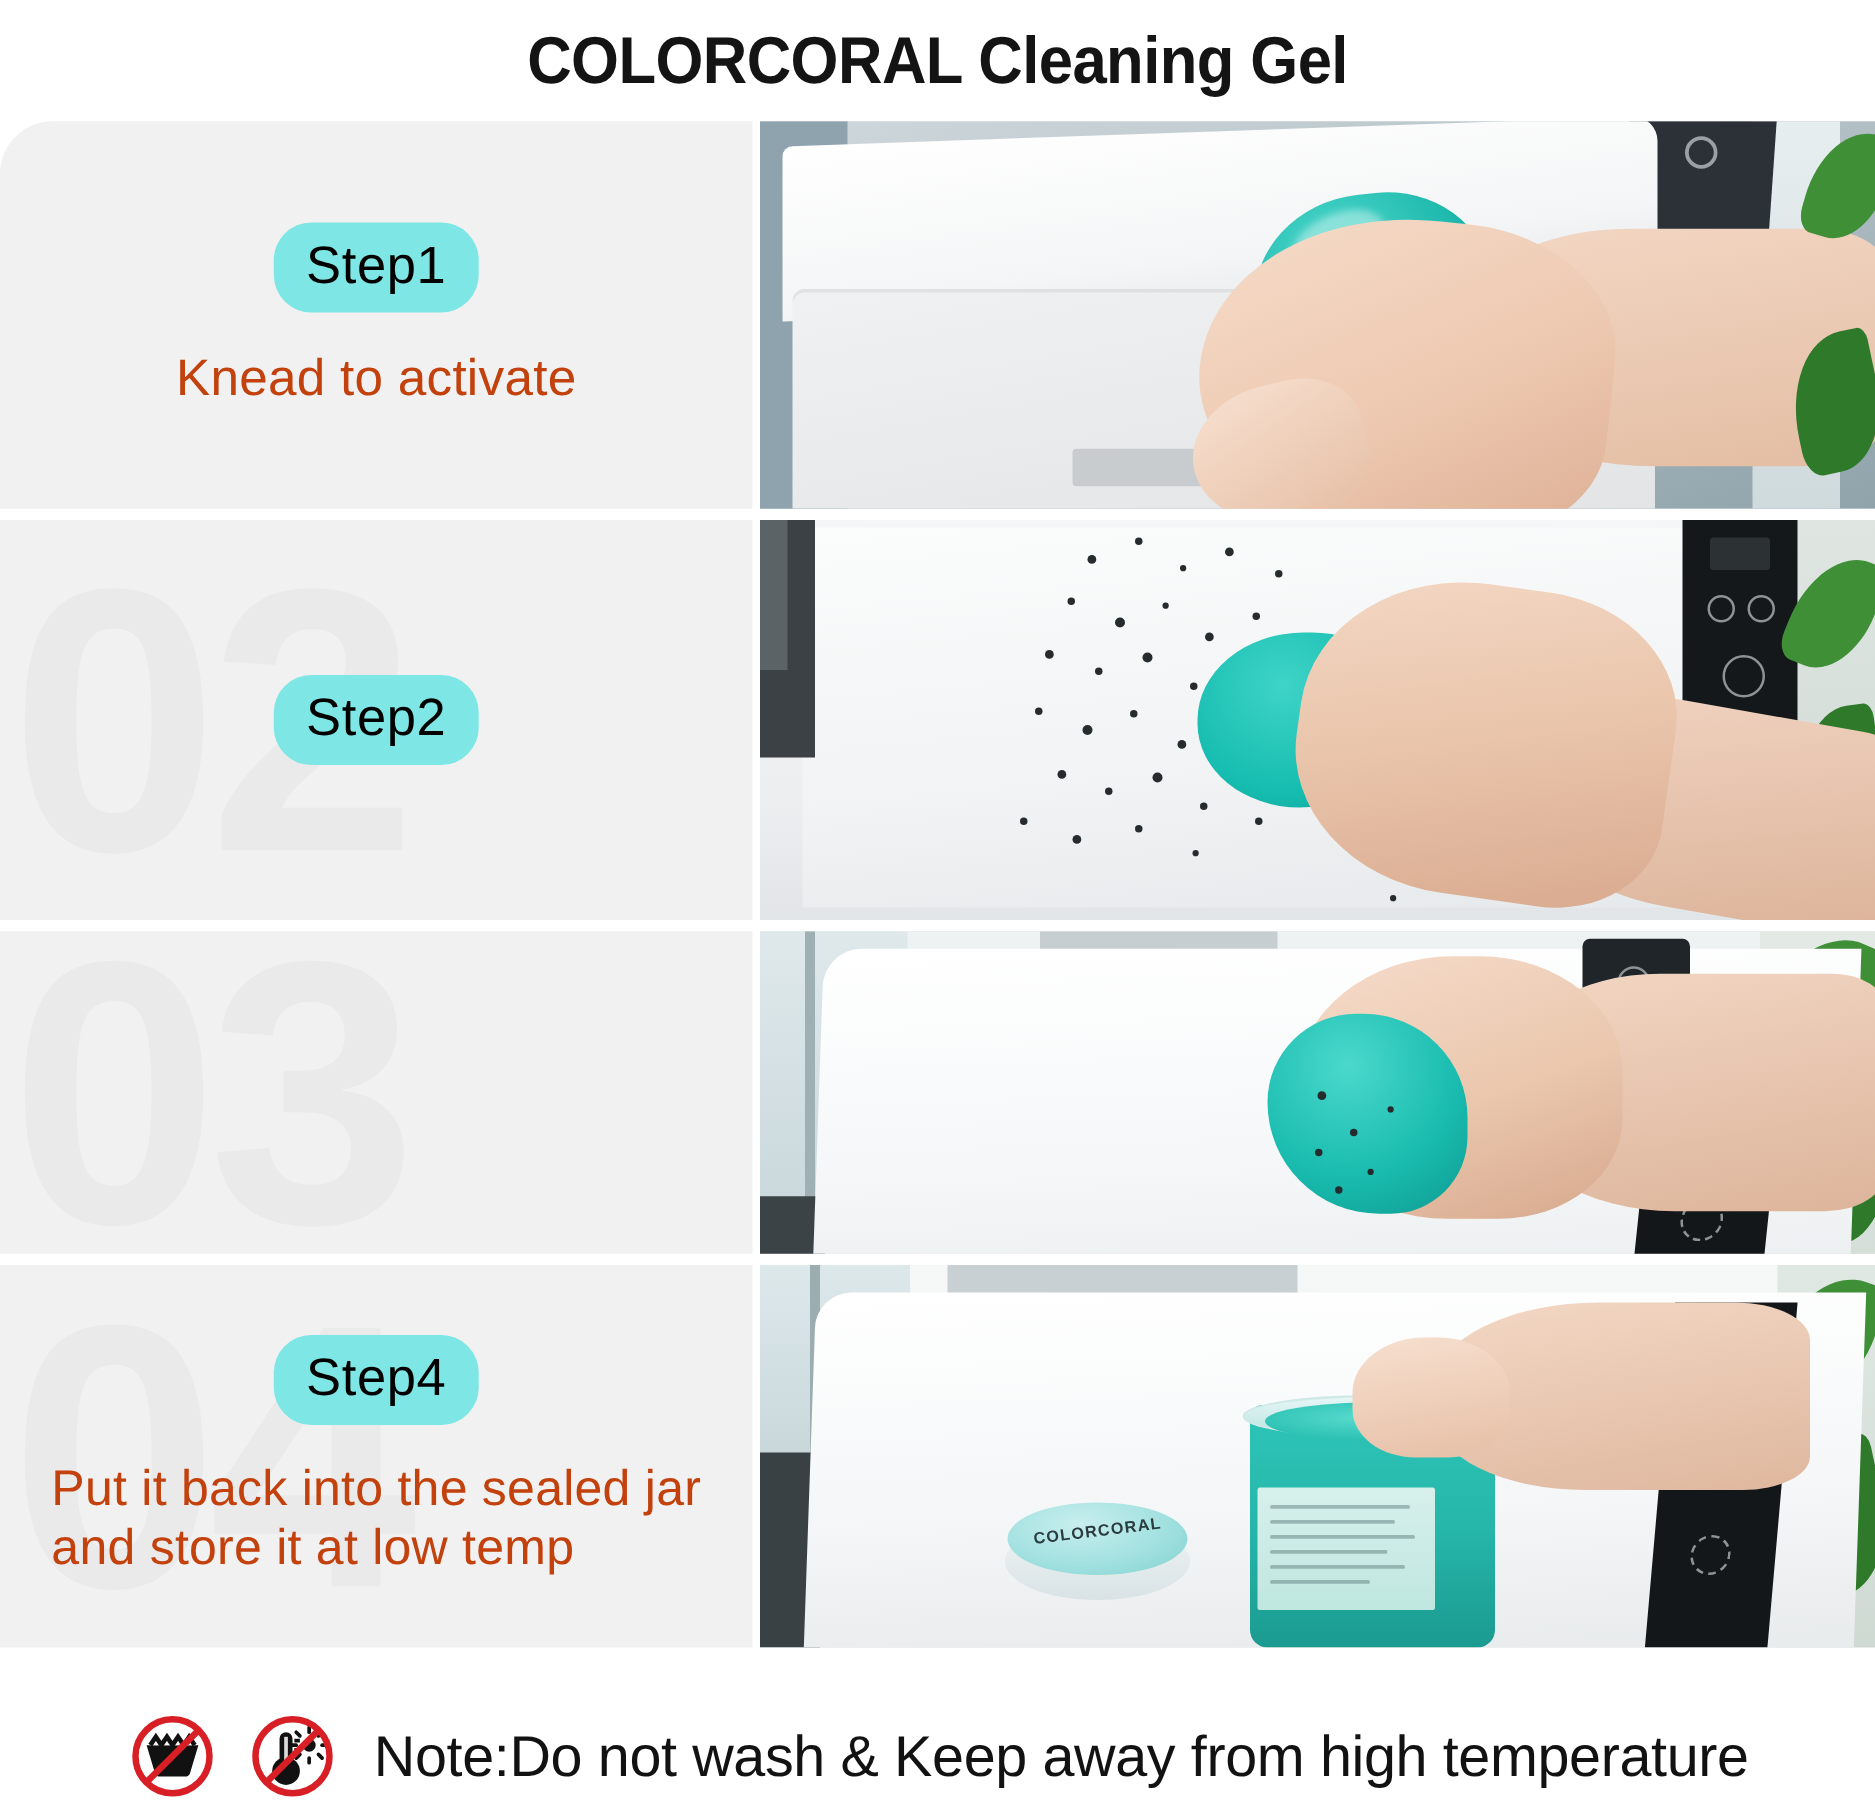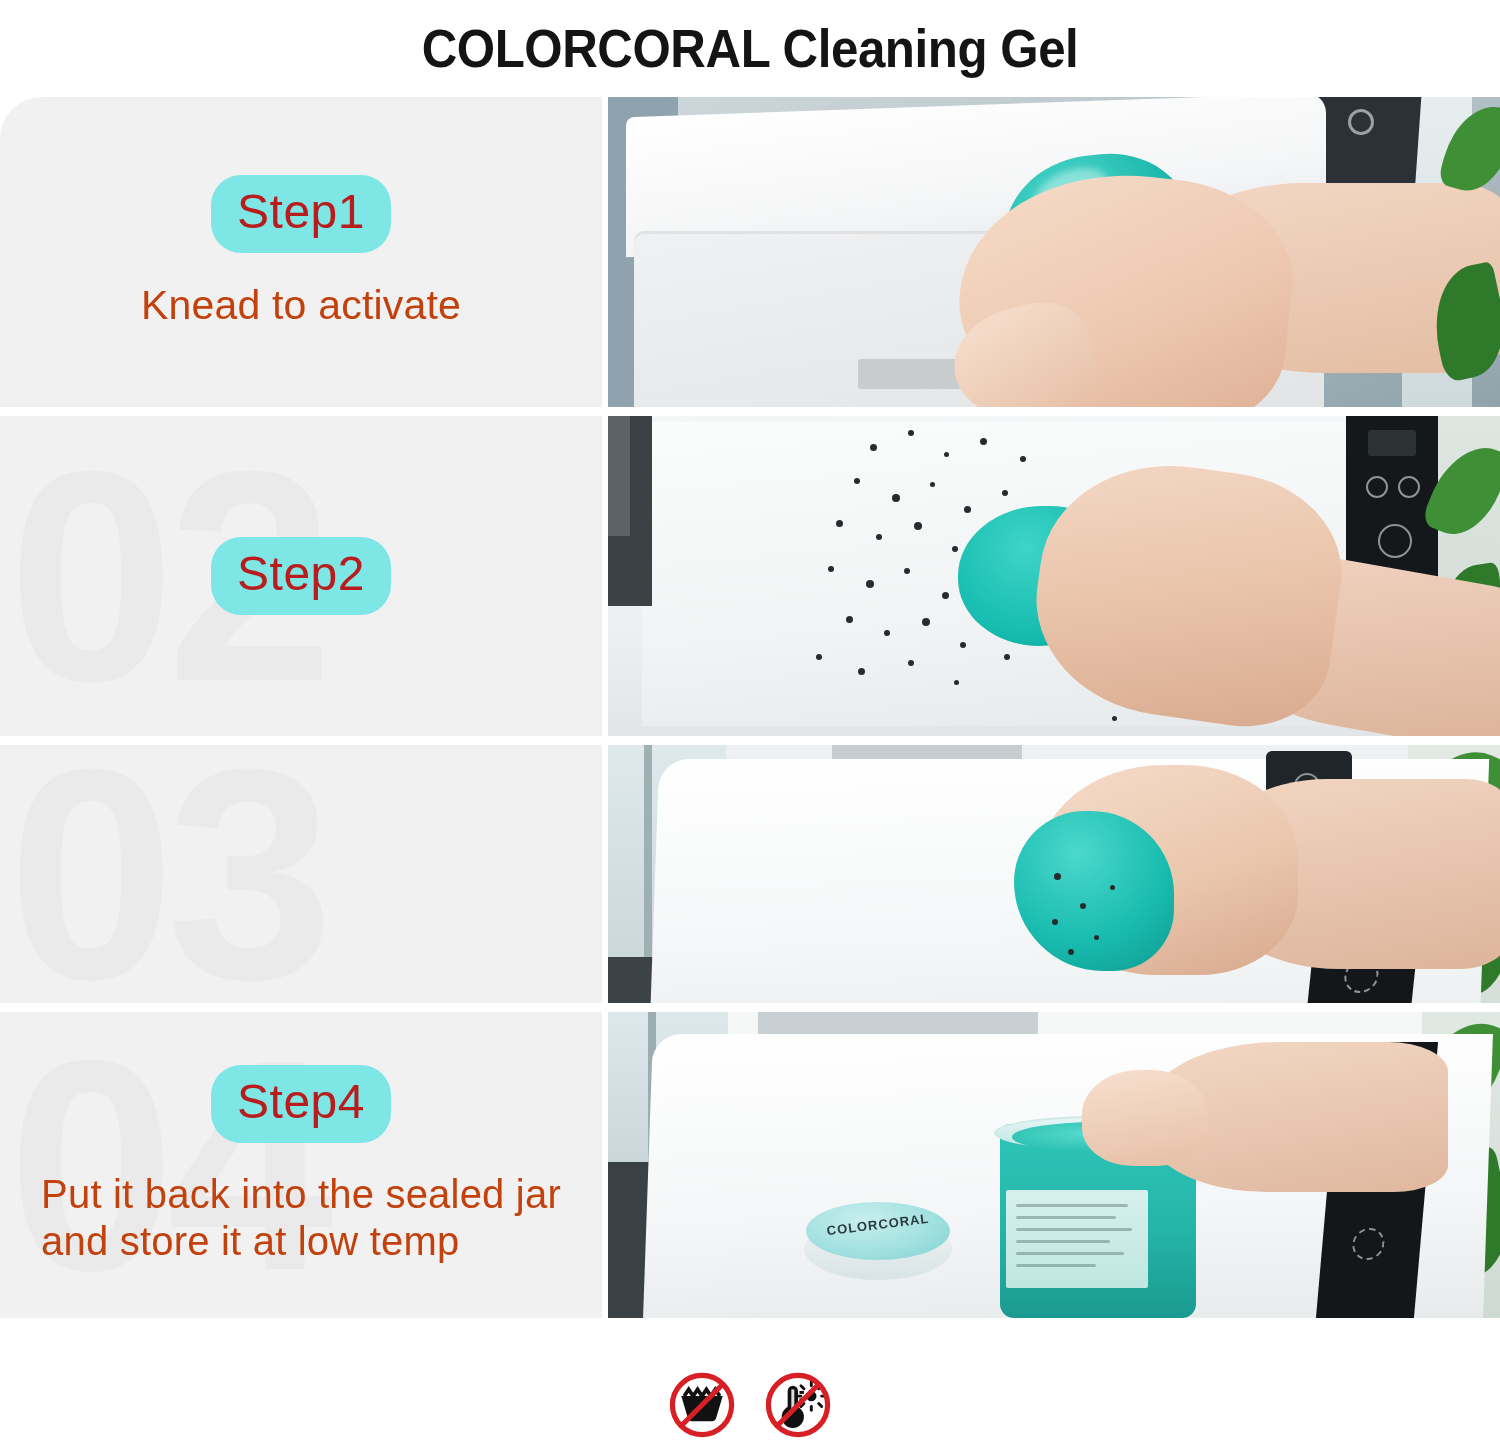--- a/index.html
+++ b/index.html
@@ -78,22 +78,22 @@
     z-index: 2;
     width: 100%;
     display: flex;
     flex-direction: column;
     align-items: center;
   }
 
   .step-pill {
     display: inline-block;
     background: #7ee7e6;
-    color: #b91c1c;
-    font-size: 48px;
+    color: #000000;
+    font-size: 42px;
     line-height: 1;
     padding: 13px 26px 17px 26px;
     border-radius: 30px;
     letter-spacing: 0.5px;
   }
 
   .step-desc {
     margin-top: 28px;
     color: #c2410c;
     font-size: 41px;
@@ -526,13 +526,14 @@
         <line x1="78" y1="28" x2="82" y2="24"></line>
         <line x1="78" y1="48" x2="82" y2="52"></line>
         <line x1="58" y1="28" x2="54" y2="24"></line>
         <line x1="58" y1="48" x2="54" y2="52"></line>
       </g>
       <circle cx="50" cy="50" r="40" fill="none" stroke="#d81f26" stroke-width="7"></circle>
       <line x1="22" y1="78" x2="78" y2="22" stroke="#d81f26" stroke-width="7"></line>
     </svg>
   </div>
 
+  <div class="note-text">Note:Do not wash &amp; Keep away from high temperature</div>
 </div>
 
 </body></html>

